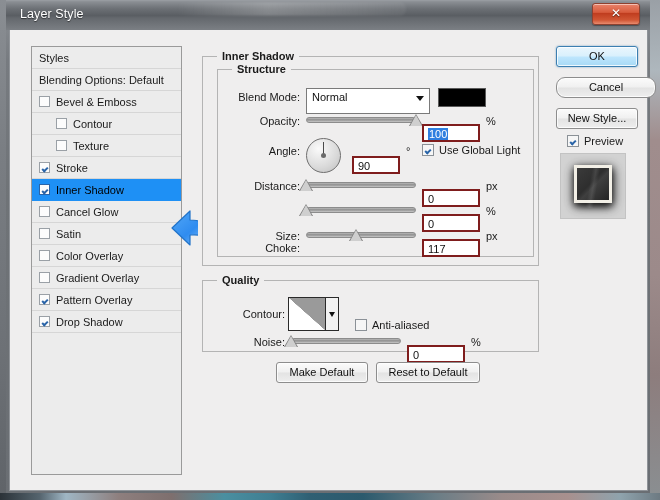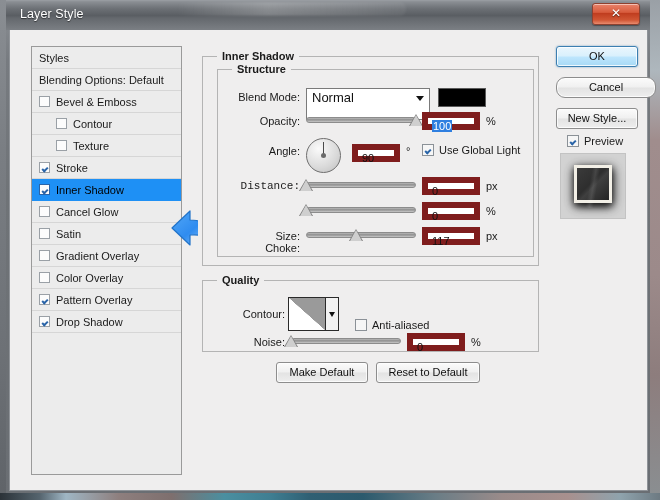--- a/index.html
+++ b/index.html
@@ -77,26 +77,26 @@
   .group{position:absolute;border:1px solid #b4b4b4;box-sizing:border-box;}
   .group>.glabel{position:absolute;top:-7px;left:14px;background:#efeeee;
     padding:0 5px;font-weight:bold;font-size:11px;color:#1a1a1a;}
 
   #grp-inner{left:4px;top:10px;width:337px;height:210px;}
   #grp-struct{left:14px;top:12px;width:317px;height:188px;}
   #grp-quality{left:4px;top:234px;width:337px;height:72px;}
 
   .lbl{position:absolute;text-align:right;font-size:11px;color:#1a1a1a;}
   .fld{position:absolute;box-sizing:border-box;background:#fff;
-    border:6px solid #7f1d1d;height:18px;line-height:16px;font-size:11px;
-    padding:0 4px;color:#111;}
+    border:2px solid #7f1d1d;height:18px;line-height:16px;font-size:11px;
+    padding:0 4px;color:#111;margin-top:12px;}
   .unit{position:absolute;font-size:11px;color:#1a1a1a;}
 
   .combo{position:absolute;box-sizing:border-box;background:#fff;
-    border:1px solid #7a7a7a;height:32px;line-height:17px;font-size:13px;
+    border:1px solid #7a7a7a;height:26px;line-height:17px;font-size:11px;
     padding:0 16px 0 5px;color:#111;cursor:pointer;}
   .combo .caret{position:absolute;right:5px;top:7px;width:0;height:0;
     border-left:4px solid transparent;border-right:4px solid transparent;
     border-top:5px solid #111;}
   .swatch{position:absolute;box-sizing:border-box;border:1px solid #5a5a5a;cursor:pointer;}
 
   
   .slider{position:absolute;height:14px;cursor:pointer;}
   .slider .track{position:absolute;left:0;top:4px;width:100%;height:6px;
     box-sizing:border-box;border:1px solid #8c8c8c;border-radius:3px;
@@ -181,22 +181,22 @@
       <div class="srow header">Styles</div>
       <div class="srow header">Blending Options: Default</div>
       <div id="styles-items">
           <div class="srow opt"><span class="cbx"></span><span>Bevel &amp; Emboss</span></div>
           <div class="srow opt sub"><span class="cbx"></span><span>Contour</span></div>
           <div class="srow opt sub"><span class="cbx"></span><span>Texture</span></div>
           <div class="srow opt"><span class="cbx on"></span><span>Stroke</span></div>
           <div class="srow opt sel"><span class="cbx on"></span><span>Inner Shadow</span></div>
           <div class="srow opt"><span class="cbx"></span><span>Cancel Glow</span></div>
           <div class="srow opt"><span class="cbx"></span><span>Satin</span></div>
+          <div class="srow opt"><span class="cbx"></span><span>Color Overlay</span></div>
           <div class="srow opt"><span class="cbx"></span><span>Gradient Overlay</span></div>
-          <div class="srow opt"><span class="cbx"></span><span>Color Overlay</span></div>
           <div class="srow opt"><span class="cbx on"></span><span>Pattern Overlay</span></div>
           <div class="srow opt"><span class="cbx on"></span><span>Drop Shadow</span></div>
         </div>
     </div>
 
     <svg id="annot-arrow" viewBox="0 0 58 62">
       <defs>
         <linearGradient id="agr" x1="0" y1="0" x2="1" y2="1">
           <stop offset="0%" stop-color="#53a8f7"></stop>
           <stop offset="45%" stop-color="#2f8cf0"></stop>
@@ -237,21 +237,21 @@
             <div id="dial-center"></div>
           </div>
           <div class="fld" style="left:134px;top:74px;width:48px;">
             <span>90</span>
           </div>
           <span class="unit" style="left:188px;top:75px;">°</span>
           <div class="chk" style="left:204px;top:74px;">
             <span class="box on"></span><span>Use Global Light</span>
           </div>
 
-          <span class="lbl" style="left:0;top:110px;width:82px;font-family:Liberation Mono, monospace;">Distance:</span>
+          <span class="lbl" style="left:0;top:110px;width:82px;">Distance:</span>
           <div class="slider" id="sl-distance" style="left:88px;top:108px;width:110px;">
             <div class="track"></div>
             <div class="thumb" style="left: 0%;"></div>
           </div>
           <div class="fld" style="left:204px;top:107px;width:58px;">
             <span>0</span>
           </div>
           <span class="unit" style="left:268px;top:110px;">px</span>
 
           <span class="lbl" style="left:0;top:135px;width:82px;margin-top:37px;">Choke:</span>

